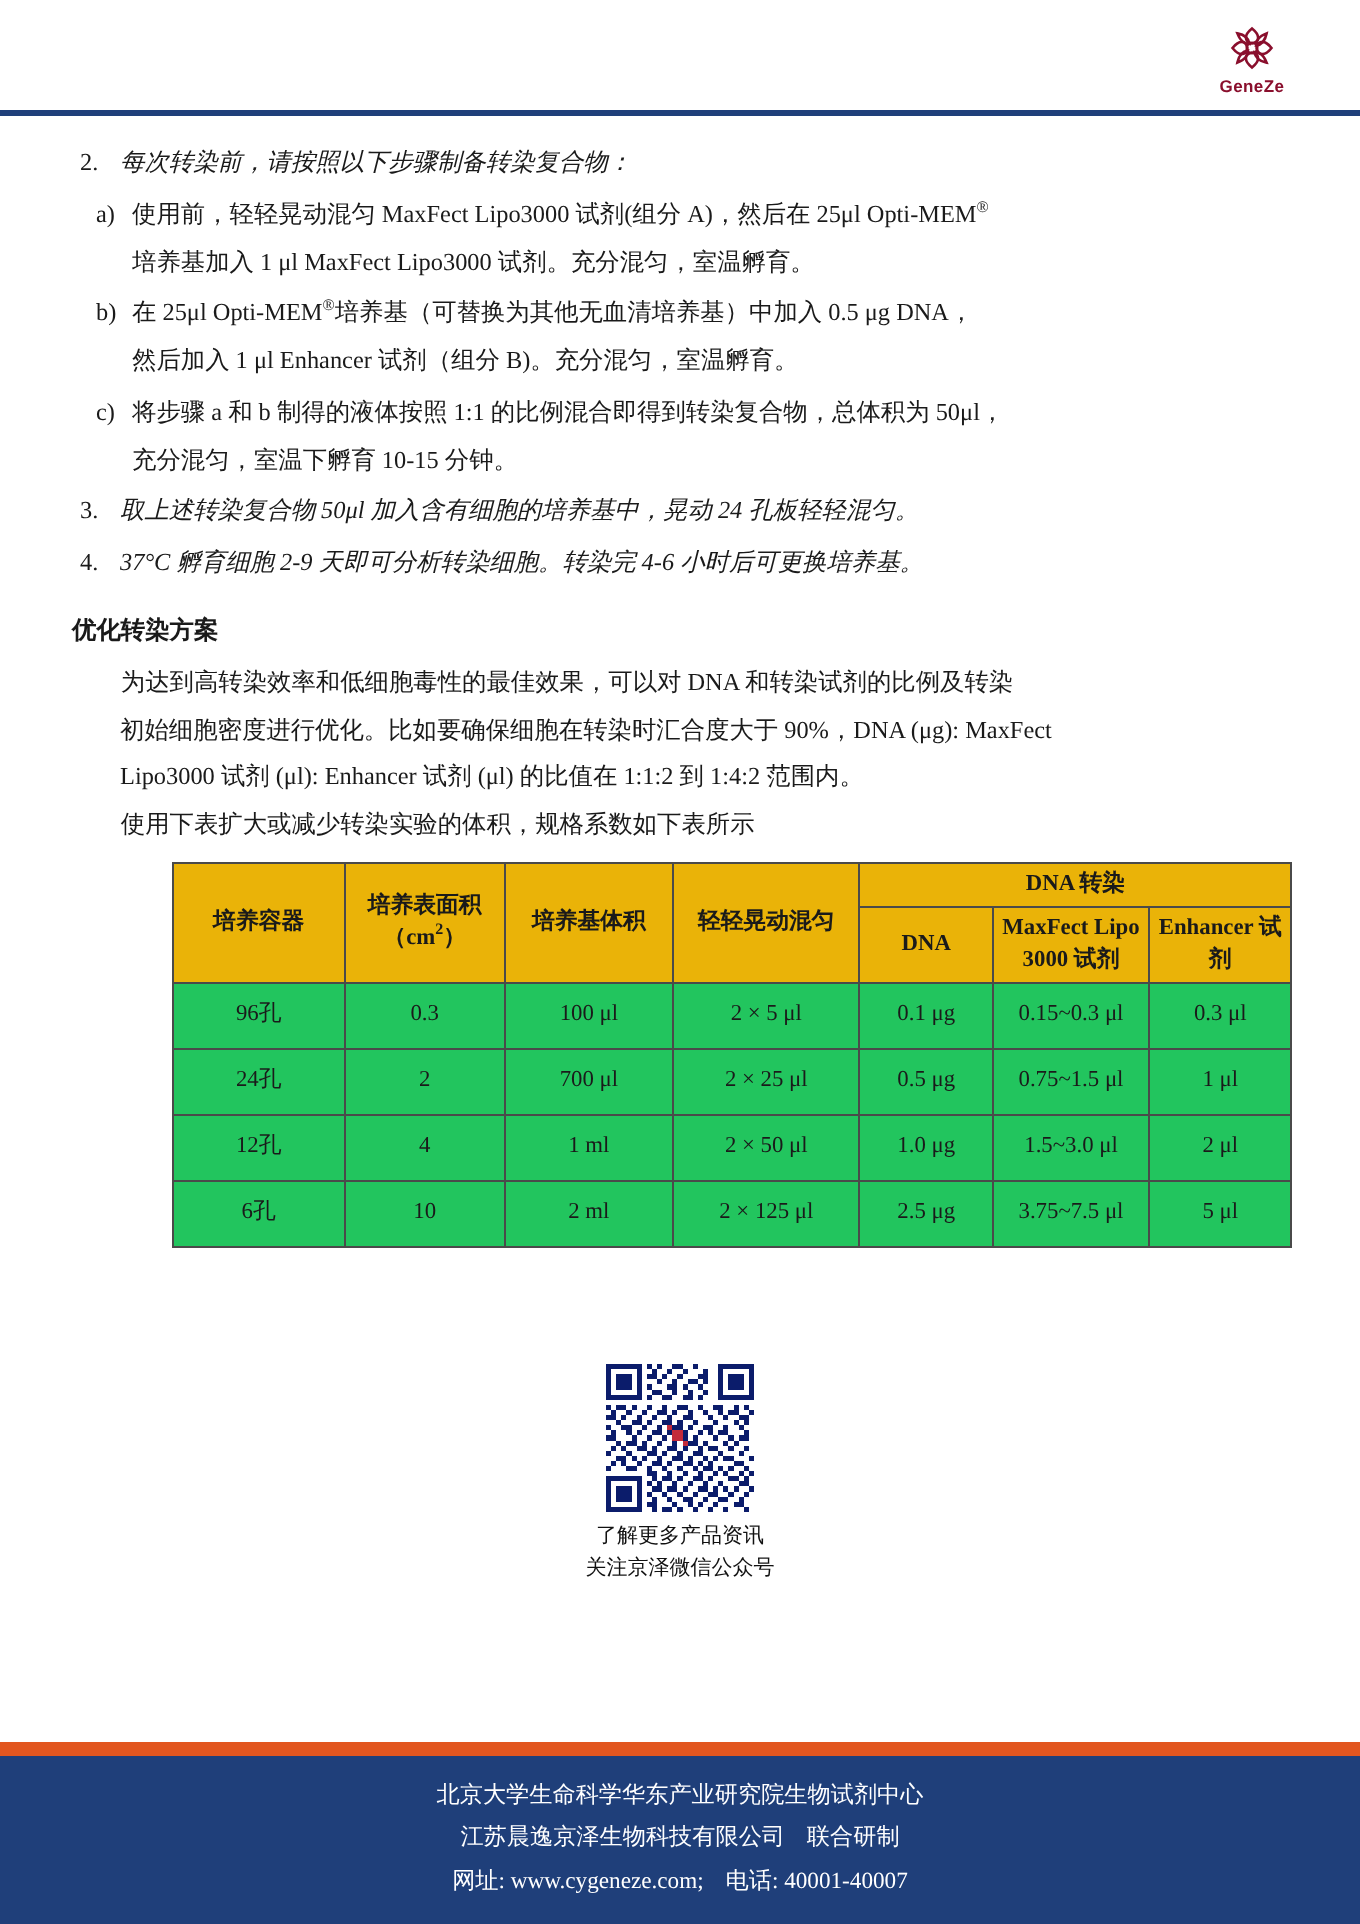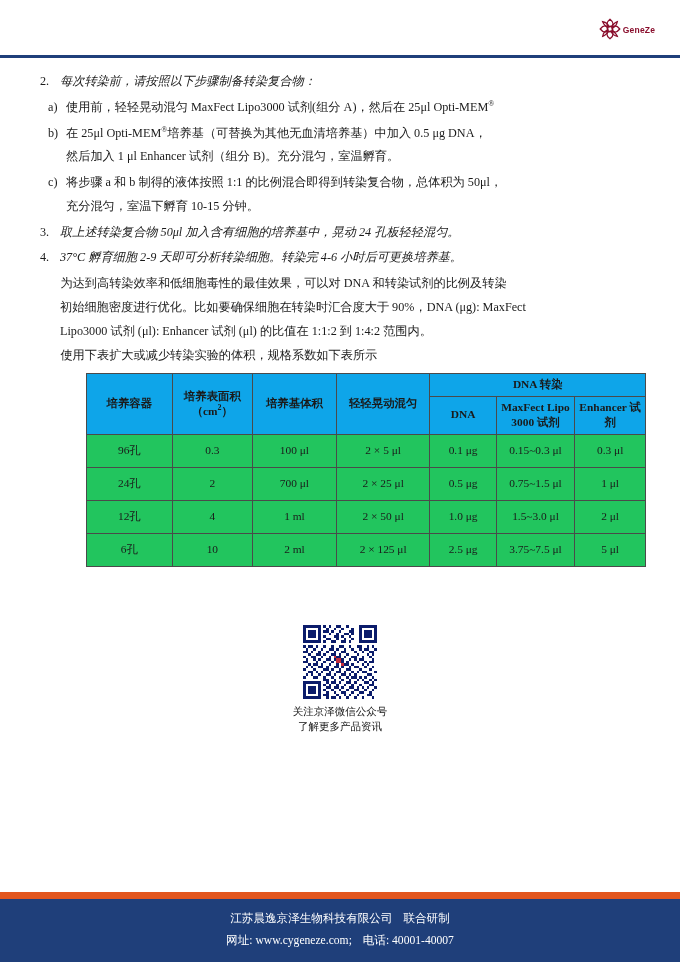--- a/index.html
+++ b/index.html
@@ -27,20 +27,21 @@
   }
   .logo-box {
     position: absolute;
     right: 22px;
     top: 6px;
     width: 62px;
     height: 44px;
     background: #ffffff;
     border: 1px solid #ffffff;
     display: flex;
+    flex-direction: column;
     align-items: center;
     justify-content: center;
   }
   .logo-mark {
     width: 26px;
     height: 26px;
     display: block;
   }
   .logo-text {
     font-family: "Liberation Sans", sans-serif;
@@ -127,21 +128,21 @@
     font-family: "Liberation Serif", serif;
   }
   table.spec th, table.spec td {
     border: 1px solid #4a4a4a;
     text-align: center;
     vertical-align: middle;
     padding: 3px 4px;
     line-height: 1.35;
   }
   table.spec thead th {
-    background: #0ea5e9;
+    background: #eab308;
     font-weight: bold;
   }
   .col-a { width: 78px; }
   .col-b { width: 72px; }
   .col-c { width: 76px; }
   .col-d { width: 86px; }
   .col-e { width: 58px; }
   .col-f { width: 70px; }
   .col-g { width: 62px; }
   table.spec tbody td {
@@ -218,20 +219,21 @@
       <div class="num-marker">2.</div>
       <div class="num-body">每次转染前，请按照以下步骤制备转染复合物：</div>
     </div>
 
     <div class="sub-list">
 
       <div class="sub-item">
         <div class="sub-marker">a)</div>
         <div class="sub-body">
           <span>使用前，轻轻晃动混匀 MaxFect Lipo3000 试剂(组分 A)，然后在 25μl Opti-MEM</span><sup>®</sup><br>
+          <span>培养基加入 1 μl MaxFect Lipo3000 试剂。充分混匀，室温孵育。</span>
         </div>
       </div>
 
       <div class="sub-item">
         <div class="sub-marker">b)</div>
         <div class="sub-body">
           <span>在 25μl Opti-MEM</span><sup>®</sup><span>培养基（可替换为其他无血清培养基）中加入 0.5 μg DNA，</span><br>
           <span>然后加入 1 μl Enhancer 试剂（组分 B)。充分混匀，室温孵育。</span>
         </div>
       </div>
@@ -248,20 +250,21 @@
     <div class="num-item">
       <div class="num-marker">3.</div>
       <div class="num-body">取上述转染复合物 50μl 加入含有细胞的培养基中，晃动 24 孔板轻轻混匀。</div>
     </div>
 
     <div class="num-item">
       <div class="num-marker">4.</div>
       <div class="num-body">37°C 孵育细胞 2-9 天即可分析转染细胞。转染完 4-6 小时后可更换培养基。</div>
     </div>
 
+    <div class="section-head">优化转染方案</div>
     <div class="para">为达到高转染效率和低细胞毒性的最佳效果，可以对 DNA 和转染试剂的比例及转染</div>
     <div class="para-tight">初始细胞密度进行优化。比如要确保细胞在转染时汇合度大于 90%，DNA (μg): MaxFect</div>
     <div class="para-tight">Lipo3000 试剂 (μl): Enhancer 试剂 (μl) 的比值在 1:1:2 到 1:4:2 范围内。</div>
 
     <div class="para">使用下表扩大或减少转染实验的体积，规格系数如下表所示</div>
 
     <div class="table-wrap">
       <table class="spec">
         <thead>
           <tr>
@@ -549,30 +552,31 @@
         <g fill="#c32b3a">
           <rect x="13" y="13" width="1" height="1"></rect>
             <rect x="14" y="13" width="1" height="1"></rect>
           <rect x="13" y="14" width="1" height="1"></rect>
             <rect x="14" y="14" width="1" height="1"></rect>
           <rect x="12" y="12" width="1" height="1"></rect>
             <rect x="15" y="15" width="1" height="1"></rect>
         </g>
       </svg>
       <div class="qr-caption">
+        <div>了解更多产品资讯</div>
         <div>关注京泽微信公众号</div>
-        <div>了解更多产品资讯</div>
       </div>
     </div>
 
   </div>
 
   <div class="footer">
     <div class="footer-orange"></div>
     <div class="footer-blue">
+      <div>北京大学生命科学华东产业研究院生物试剂中心</div>
       <div class="footer-row2">
         <span>江苏晨逸京泽生物科技有限公司</span>
         <span>联合研制</span>
       </div>
       <div class="footer-row2">
         <span>网址: www.cygeneze.com;</span>
         <span>电话: 40001-40007</span>
       </div>
     </div>
   </div>

